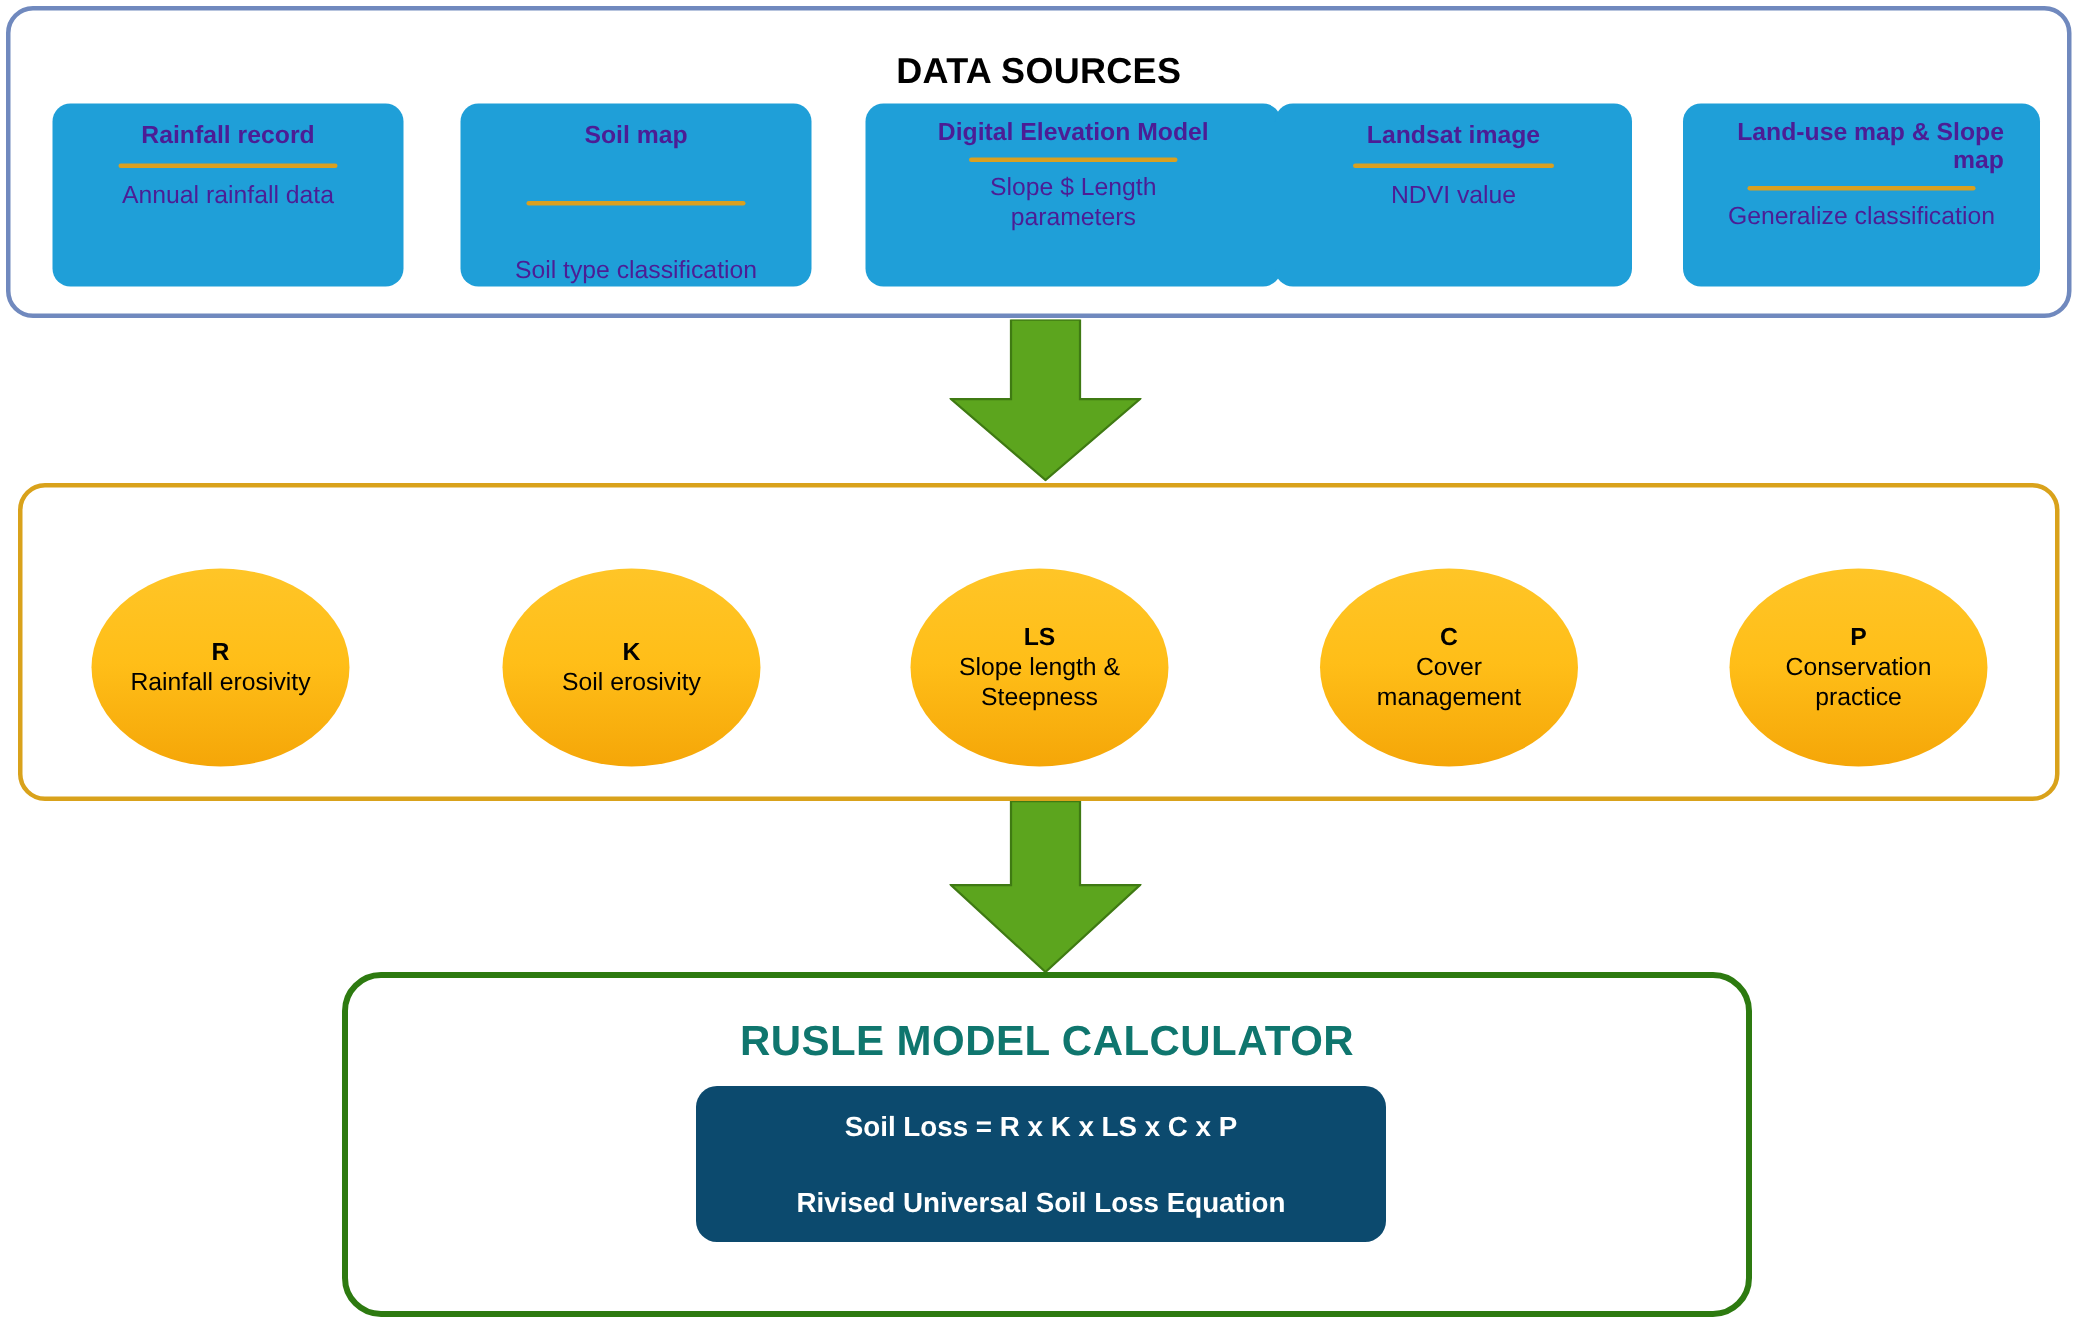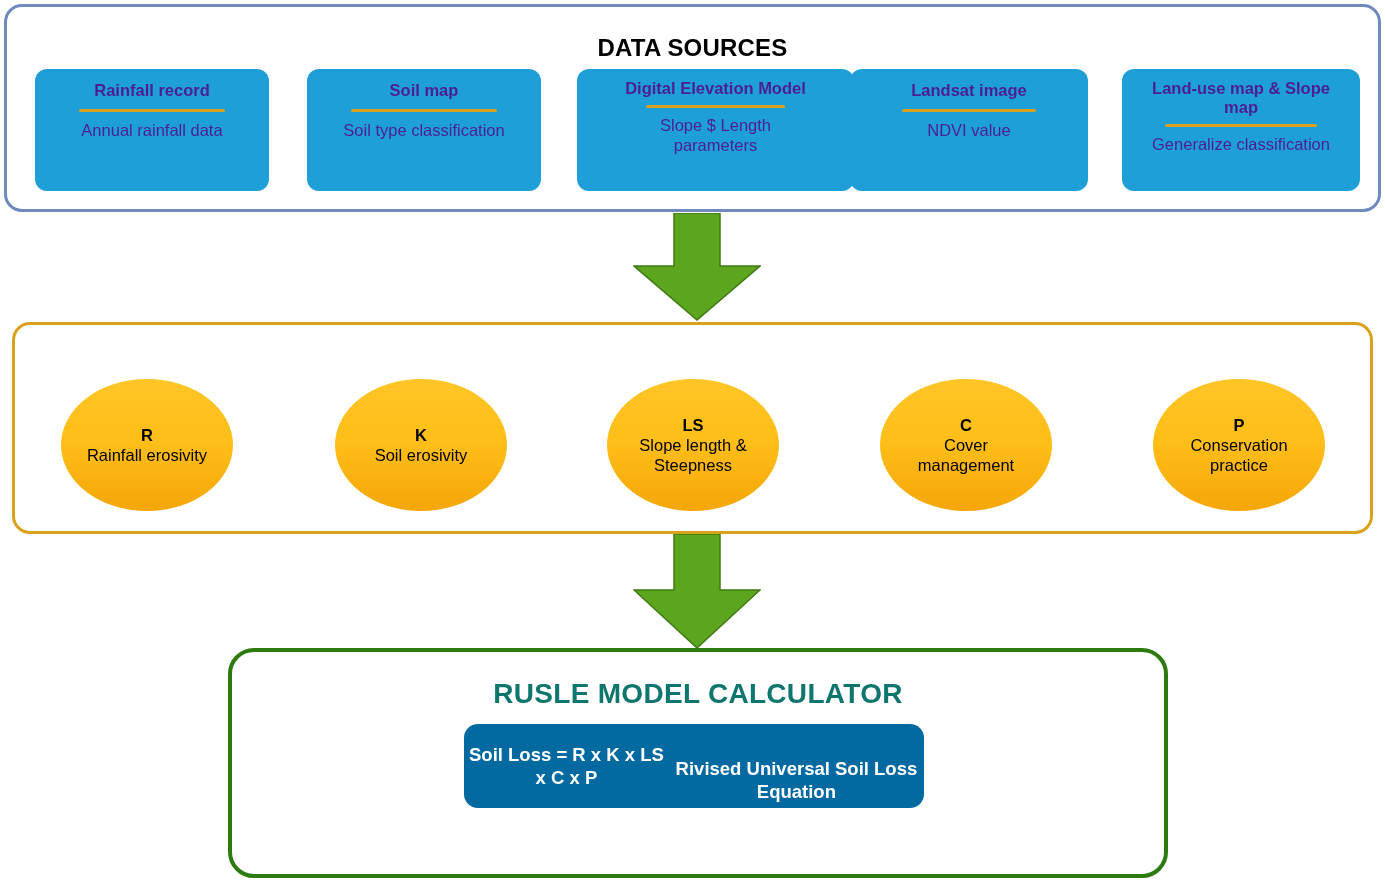--- a/index.html
+++ b/index.html
@@ -77,23 +77,23 @@
   
   .arrow{position:absolute;}
 
   
   #model-title{
     position:absolute;left:0;right:0;top:26px;
     text-align:center;font-size:28px;font-weight:bold;
     color:#0f766e;letter-spacing:.3px;
   }
   #equation-box{
-    position:absolute;left:232px;top:72px;width:460px;height:84px;
-    background:#0369a1;border-radius:14px;
-    display:flex;flex-direction:row;align-items:center;justify-content:center;
+    position:absolute;left:232px;top:72px;width:460px;height:104px;
+    background:#0c4a6e;border-radius:14px;
+    display:flex;flex-direction:column;align-items:center;justify-content:center;
     color:#ffffff;text-align:center;
   }
   .eq-line{font-size:18.5px;font-weight:bold;line-height:1.25;}
   .eq-line.second{margin-top:28px;}
 </style>
 </head>
 <body>
 
 <div class="canvas">
 
@@ -101,39 +101,39 @@
     <div class="section-title" id="sources-title">DATA SOURCES</div>
 
     <div class="cards-row">
 
       <div class="card" style="left:28px;width:234px;">
         <div class="card-title">Rainfall record</div>
         <div class="card-rule"></div>
         <div class="card-sub">Annual rainfall data</div>
       </div>
 
-      <div class="card" style="left:300px;width:234px;">
+      <div class="card" style="left:300px;width:234px;justify-content:space-between;">
         <div class="card-title">Soil map</div>
         <div class="card-rule"></div>
         <div class="card-sub">Soil type classification</div>
       </div>
 
       <div class="card two-line" style="left:570px;width:277px;">
         <div class="card-title">Digital Elevation Model</div>
         <div class="card-rule" style="width:50%;"></div>
         <div class="card-sub" style="max-width:170px;">Slope $ Length parameters</div>
       </div>
 
       <div class="card" style="left:843px;width:238px;">
         <div class="card-title">Landsat image</div>
         <div class="card-rule" style="width:56%;"></div>
         <div class="card-sub">NDVI value</div>
       </div>
 
-      <div class="card two-line" style="left:1115px;width:238px;">
+      <div class="card two-line" style="left:1115px;width:238px;text-align:right;">
         <div class="card-title" style="max-width:190px;">Land-use map &amp; Slope map</div>
         <div class="card-rule" style="width:64%;"></div>
         <div class="card-sub">Generalize classification</div>
       </div>
 
     </div>
   </div>
 
   <div class="arrow" style="left:633px;top:213px;width:128px;height:108px;">
     <svg width="128" height="108" viewBox="0 0 128 108">

